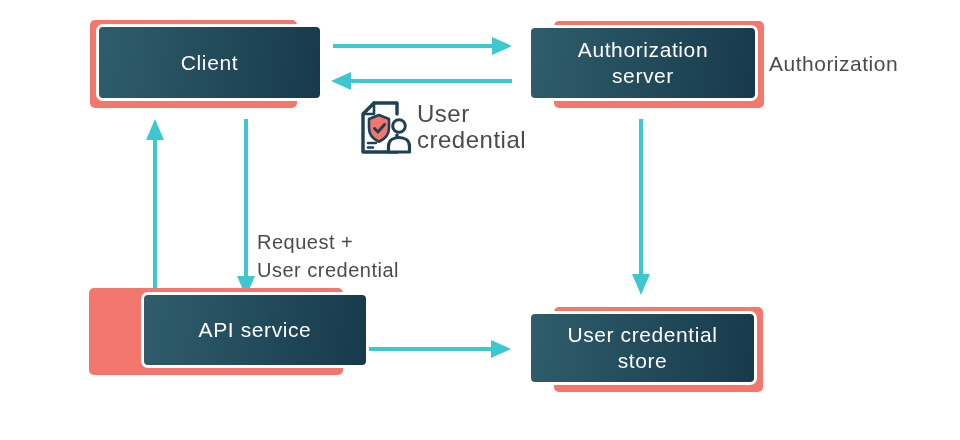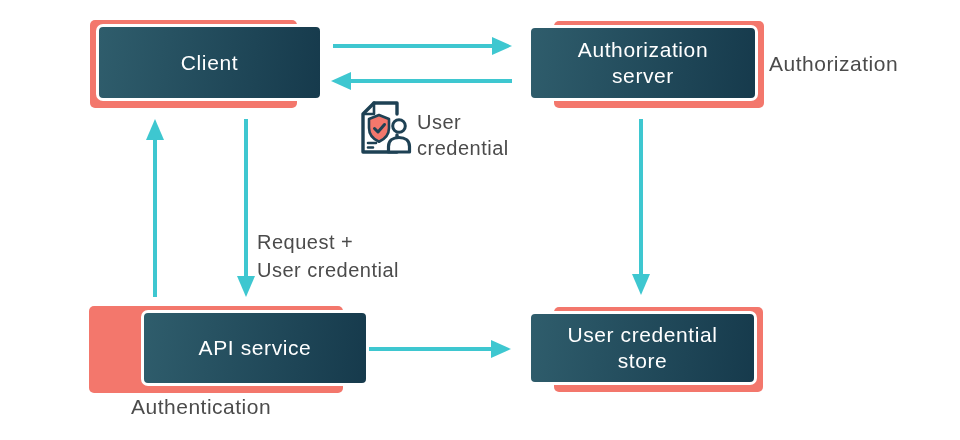--- a/index.html
+++ b/index.html
@@ -18,31 +18,31 @@
   .card{
     position:relative;width:100%;height:100%;box-sizing:border-box;
     border:3px solid #ffffff;border-radius:7px;
     background:linear-gradient(97deg,var(--box-gradient-start,#2f5d6c),var(--box-gradient-end,#163a4c));
     display:flex;align-items:center;justify-content:center;
     color:var(--box-text,#ffffff);font-size:21px;letter-spacing:0.6px;
     line-height:26px;text-align:center;white-space:pre-line;
   }
   #node-client{left:96px;top:24px;width:227px;height:77px;}
   #node-auth{left:528px;top:25px;width:230px;height:76px;}
-  #node-api{left:95px;top:310px;width:228px;height:76px;padding-left:46px;}
+  #node-api{left:95px;top:292px;width:228px;height:76px;padding-left:46px;}
   #node-ucs{left:528px;top:311px;width:229px;height:74px;}
 
   
   .side-label{
     position:absolute;color:var(--label-gray,#4b4b4b);
     font-size:21px;letter-spacing:0.5px;white-space:pre-line;
   }
   #lbl-authorization{left:769px;top:52px;}
   #lbl-authentication{left:131px;top:395px;}
-  #lbl-user-credential{left:417px;top:101px;font-size:20px;line-height:26px;margin-top:8px;}
+  #lbl-user-credential{left:417px;top:101px;font-size:24px;line-height:26px;}
   #lbl-request{left:257px;top:228px;font-size:20px;line-height:28px;}
 
   
   .arrows{position:absolute;left:0;top:0;}
   .arrow-line{stroke:var(--arrow-teal,#3ec7d0);stroke-width:4;fill:none;}
   .arrow-head{fill:var(--arrow-teal,#3ec7d0);stroke:none;}
 
   
   #user-credential-icon{position:absolute;left:355px;top:99px;}
   .icon-stroke{stroke:var(--icon-dark,#1e4154);fill:none;stroke-linecap:round;stroke-linejoin:round;}
@@ -98,21 +98,20 @@
     <div class="card">API service</div>
   </div>
 
   <div class="node sh-right" id="node-ucs">
     <div class="salmon"></div>
     <div class="card">User credential
 store</div>
   </div>
 
   <div class="side-label" id="lbl-authorization">Authorization</div>
-  <div class="side-label" id="lbl-authentication">Authentication</div>
   <div class="side-label" id="lbl-user-credential">User
 credential</div>
   <div class="side-label" id="lbl-request">Request +
 User credential</div>
 
   <svg id="user-credential-icon" width="58" height="62" viewBox="0 0 58 62">
     <path class="icon-stroke" stroke-width="3.4" d="M19 4 H42 V15"></path>
     <path class="icon-stroke" stroke-width="3.4" d="M42 36 V53 H8 V15 L19 4"></path>
     <path class="icon-stroke" stroke-width="2.6" d="M19 5 V15 H9"></path>
     <path class="icon-stroke" stroke-width="2.6" d="M13 44 H21 M13 48.5 H18"></path>

